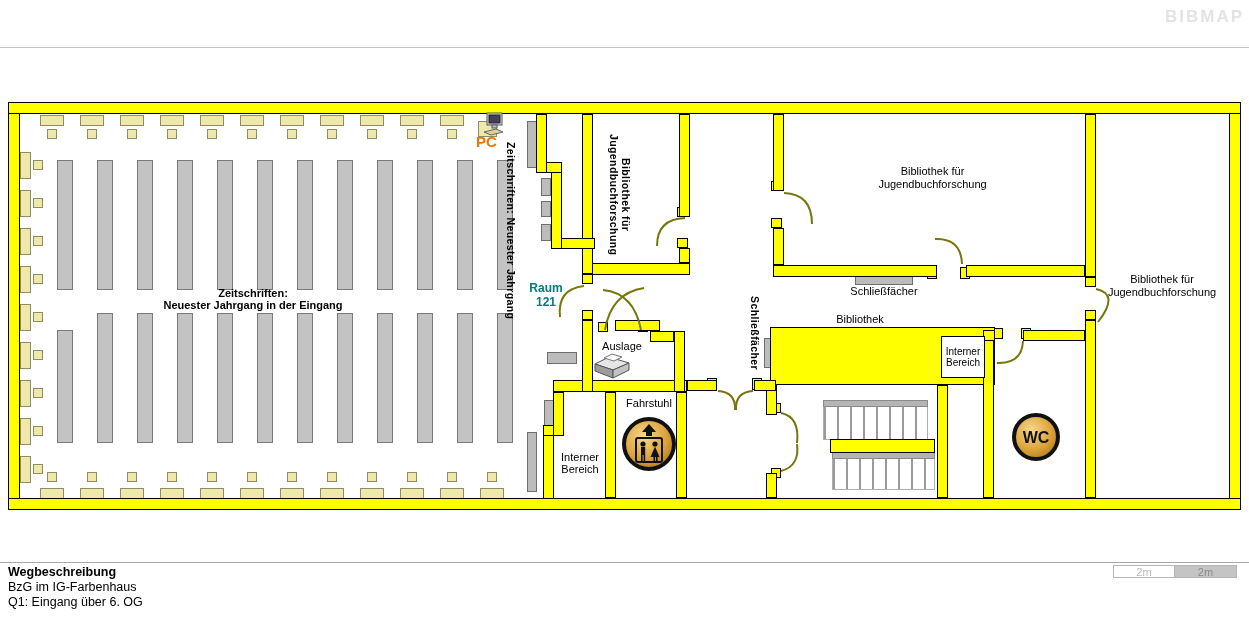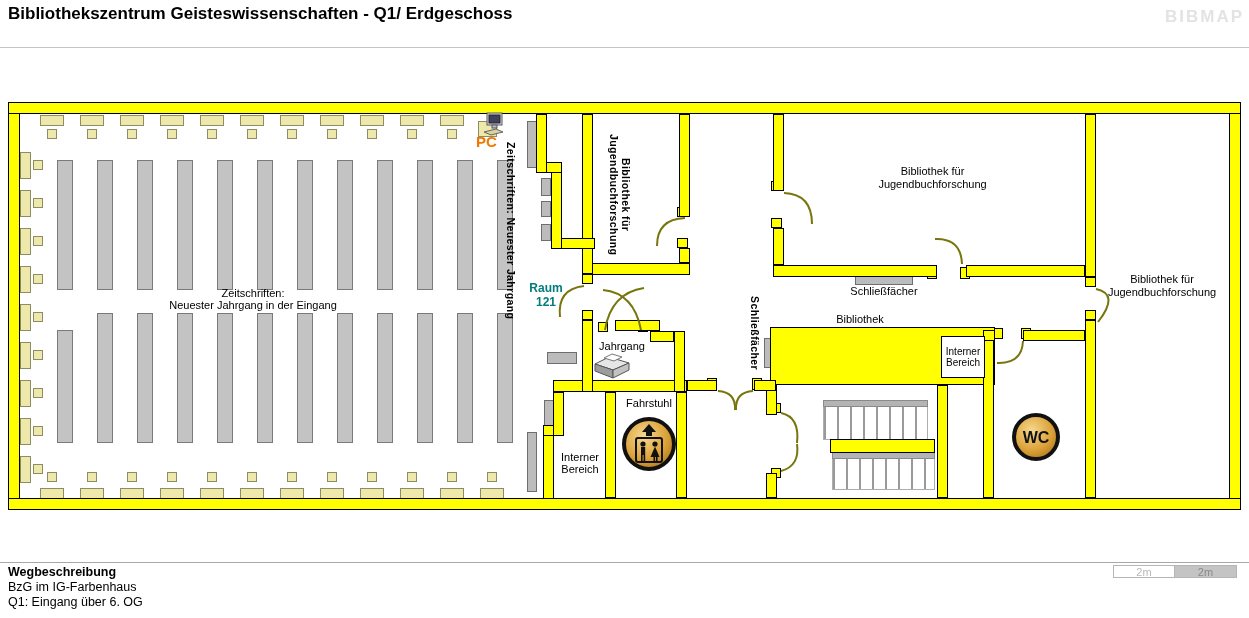--- a/index.html
+++ b/index.html
@@ -32,21 +32,20 @@
   #scaleL{background:#ffffff;border:1px solid #b5b5b5;color:#b9b9b9;}
   #scaleR{background:#c4c4c4;border:1px solid #b5b5b5;border-left:none;color:#8a8a8a;}
   .roomlbl2{position:absolute;font-size:11px;line-height:13px;text-align:center;color:#000;}
   svg{display:block;}
 </style>
 </head>
 <body>
 
 <div id="canvas">
 
-  <div class="abs" id="title">Bibliothekszentrum Geisteswissenschaften - Q1/ Erdgeschoss</div>
   <div class="abs" id="logo">BIBMAP</div>
   <div class="abs" id="hdivider"></div>
 
   <div class="abs" id="plan" style="left:0;top:0;width:1249px;height:618px;">
       <div class="cabin" style="left: 902px; top: 331px; width: 32px; height: 47px; background: rgb(169, 124, 84);">
         <div class="cabin-in"></div>
         <svg style="position:absolute;left:5px;top:6px;" width="14" height="34" viewBox="0 0 14 34" fill="#0d0d0d">
           <circle cx="7" cy="4" r="3"></circle>
           <rect x="4.5" y="8" width="5" height="11"></rect>
           <rect x="4.5" y="19" width="2" height="11"></rect>
@@ -252,21 +251,21 @@
       <div class="wall" style="left: 582px; top: 114px; width: 11px; height: 160px; background: rgb(255, 255, 0);"></div>
       <div class="wall" style="left: 551px; top: 238px; width: 44px; height: 11px; background: rgb(255, 255, 0);"></div>
       <div class="wall" style="left: 551px; top: 162px; width: 11px; height: 87px; background: rgb(255, 255, 0);"></div>
       <div class="wall" style="left: 536px; top: 162px; width: 26px; height: 11px; background: rgb(255, 255, 0);"></div>
       <div class="wall" style="left: 536px; top: 114px; width: 11px; height: 59px; background: rgb(255, 255, 0);"></div>
       <div class="wall" style="left: 1229px; top: 102px; width: 12px; height: 408px; background: rgb(255, 255, 0);"></div>
       <div class="wall" style="left: 8px; top: 102px; width: 12px; height: 408px; background: rgb(255, 255, 0);"></div>
       <div class="wall" style="left: 8px; top: 498px; width: 1233px; height: 12px; background: rgb(255, 255, 0);"></div>
       <div class="wall" style="left: 8px; top: 102px; width: 1233px; height: 12px; background: rgb(255, 255, 0);"></div>
 
-    <div class="lbl ctr" style="left:128px;top:287px;width:250px;">
+    <div class="lbl ctr" style="left:128px;top:287px;width:250px;font-weight:bold;">
       <div>Zeitschriften:</div>
       <div>Neuester Jahrgang in der Eingang</div>
     </div>
     <div class="lbl vtext" style="left:505px;top:142px;height:215px;">Zeitschriften: Neuester Jahrgang</div>
     <div class="lbl" style="left:476px;top:136px;font-size:15px;font-weight:bold;color:#f07800;">PC</div>
     <div class="lbl ctr" style="left:520px;top:281px;width:52px;font-weight:bold;font-size:12px;color:#007d7d;line-height:14px;">
       <div>Raum</div>
       <div>121</div>
     </div>
     <div class="lbl vtext ctr" style="left:608px;top:120px;height:150px;">
@@ -287,21 +286,21 @@
     <div class="abs" style="left:941px;top:336px;width:44px;height:42px;background:#fff;border:1px solid #000;box-sizing:border-box;">
       <div class="ctr" style="font-size:10px;line-height:11px;padding-top:9px;">
         <div>Interner</div>
         <div>Bereich</div>
       </div>
     </div>
     <div class="lbl ctr" style="left:548px;top:451px;width:64px;">
       <div>Interner</div>
       <div>Bereich</div>
     </div>
-    <div class="lbl ctr" style="left:592px;top:340px;width:60px;">Jahrgang</div>
+    <div class="lbl ctr" style="left:592px;top:340px;width:60px;">Auslage</div>
     <div class="lbl ctr" style="left:615px;top:397px;width:68px;">Fahrstuhl</div>
 
     <div class="abs" style="left:482px;top:112px;width:24px;height:28px;">
       <svg width="24" height="28" viewBox="0 0 24 28">
         <rect x="5" y="1" width="15" height="12" fill="#dfdfe8" stroke="#55555f"></rect>
         <rect x="7" y="3" width="11" height="8" fill="#41415c" stroke="#222"></rect>
         <rect x="10" y="13" width="5" height="3" fill="#bdbdc6" stroke="#55555f"></rect>
         <polygon points="2,20 14,17 21,20 9,23" fill="#d8d2a0" stroke="#666"></polygon>
       </svg>
     </div>

